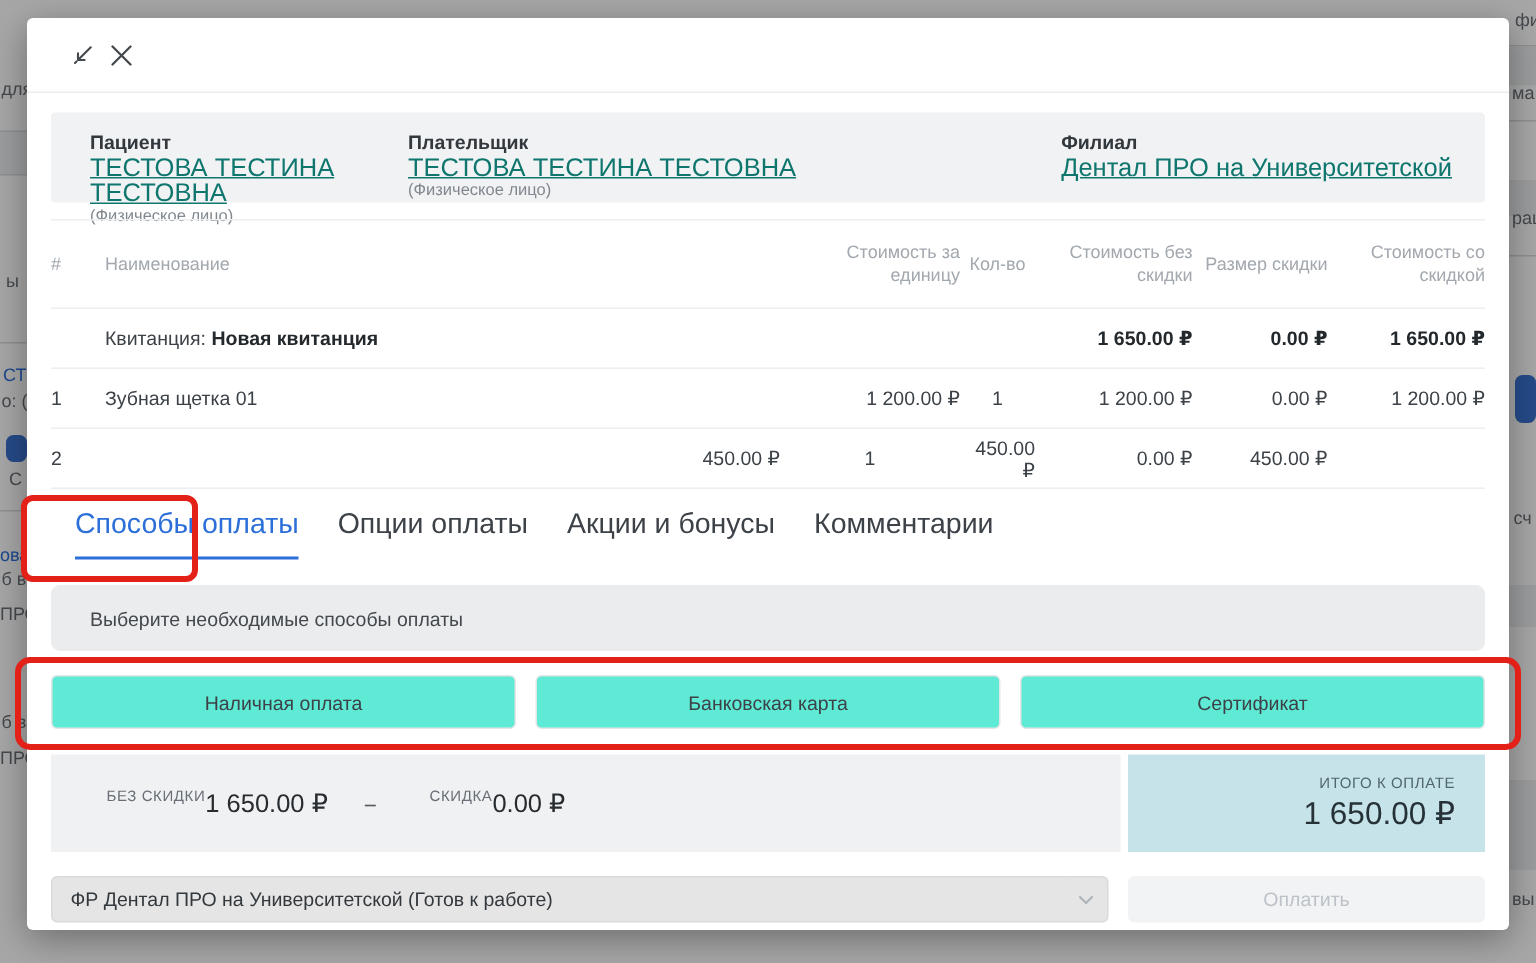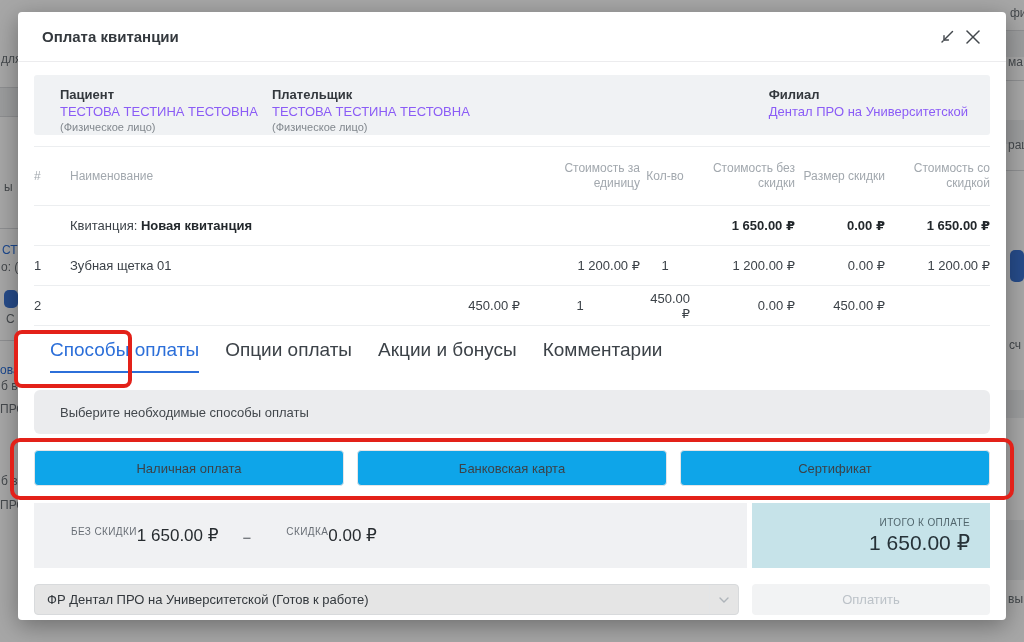--- a/index.html
+++ b/index.html
@@ -36,21 +36,21 @@
   .info-bar{
     position:absolute;top:63px;left:16px;right:16px;height:60px;
     background:#f0f2f4;border-radius:3px;display:flex;align-items:flex-start;
     padding:11px 22px 0 26px;box-sizing:border-box;
   }
   .party{display:flex;flex-direction:column;}
   .party.patient{width:212px;}
   .party.payer{flex:1;}
   .party.branch{text-align:left;}
   .party-label{font-size:13px;font-weight:bold;color:#33383d;line-height:17px;}
-  .party-name{font-size:13px;color:#8b5cf6;line-height:17px;}
+  .party-name{font-size:17px;color:#0f766e;line-height:17px;text-decoration:underline;}
   .party-type{font-size:11px;color:#82888e;line-height:14px;}
 
   
   .items-table{position:absolute;top:134px;left:16px;right:16px;}
   .t-row{display:grid;grid-template-columns:36px 1fr 120px 50px 105px 90px 105px;
          align-items:center;border-bottom:1px solid #eceef0;font-size:13px;color:#3c4248;}
   .t-row.head{border-top:1px solid #eceef0;height:58px;font-size:12px;color:#a2a8ae;}
   .t-row.body{height:39px;}
   .t-cell{padding:0;}
   .t-cell.num{text-align:right;white-space:pre-wrap;line-height:15px;}
@@ -68,21 +68,21 @@
   
   .instruction{
     position:absolute;top:378px;left:16px;right:16px;height:44px;
     background:#ebecee;border-radius:6px;display:flex;align-items:center;
     padding:0 26px;box-sizing:border-box;font-size:13px;color:#43484d;
   }
 
   
   .method-row{position:absolute;top:438px;left:16px;right:16px;height:36px;display:flex;gap:13px;}
   .method-btn{
-    flex:1;background:#0ea5e9;border:1px solid #e4e5e7;border-radius:4px;
+    flex:1;background:#5eead4;border:1px solid #e4e5e7;border-radius:4px;
     display:flex;align-items:center;justify-content:center;
     font-size:13px;color:#3c4248;cursor:pointer;
   }
 
   
   .summary{position:absolute;top:491px;left:16px;right:16px;height:65px;display:flex;gap:5px;}
   .sum-left{
     flex:1;background:var(--panel-gray,#f0f1f3);display:flex;align-items:center;
     padding-left:26px;box-sizing:border-box;gap:38px;
   }
@@ -157,21 +157,20 @@
   <span class="bg-frag" style="left:1009px;top:338px;">сч</span>
   <div class="bg-band" style="left:1006px;top:390px;width:18px;height:28px;"></div>
   <div class="bg-band" style="left:1006px;top:520px;width:18px;height:60px;"></div>
   <span class="bg-frag" style="left:1008px;top:592px;">вы</span>
 </div>
 <div class="overlay"></div>
 
 <div class="modal">
 
   <div class="modal-header">
-    <div class="modal-title">Оплата квитанции</div>
     <div class="hdr-icon">
       <svg width="15" height="15" viewBox="0 0 15 15" fill="none" stroke="#43484d" stroke-width="1.4" stroke-linecap="round">
         <line x1="12.5" y1="2.5" x2="4" y2="11"></line>
         <polyline points="4,6.6 4,11 8.4,11" fill="none"></polyline>
         <line x1="2" y1="13" x2="3" y2="12"></line>
       </svg>
     </div>
     <div class="hdr-icon">
       <svg width="14" height="14" viewBox="0 0 14 14" stroke="#43484d" stroke-width="1.5" stroke-linecap="round">
         <line x1="1" y1="1" x2="13" y2="13"></line>

